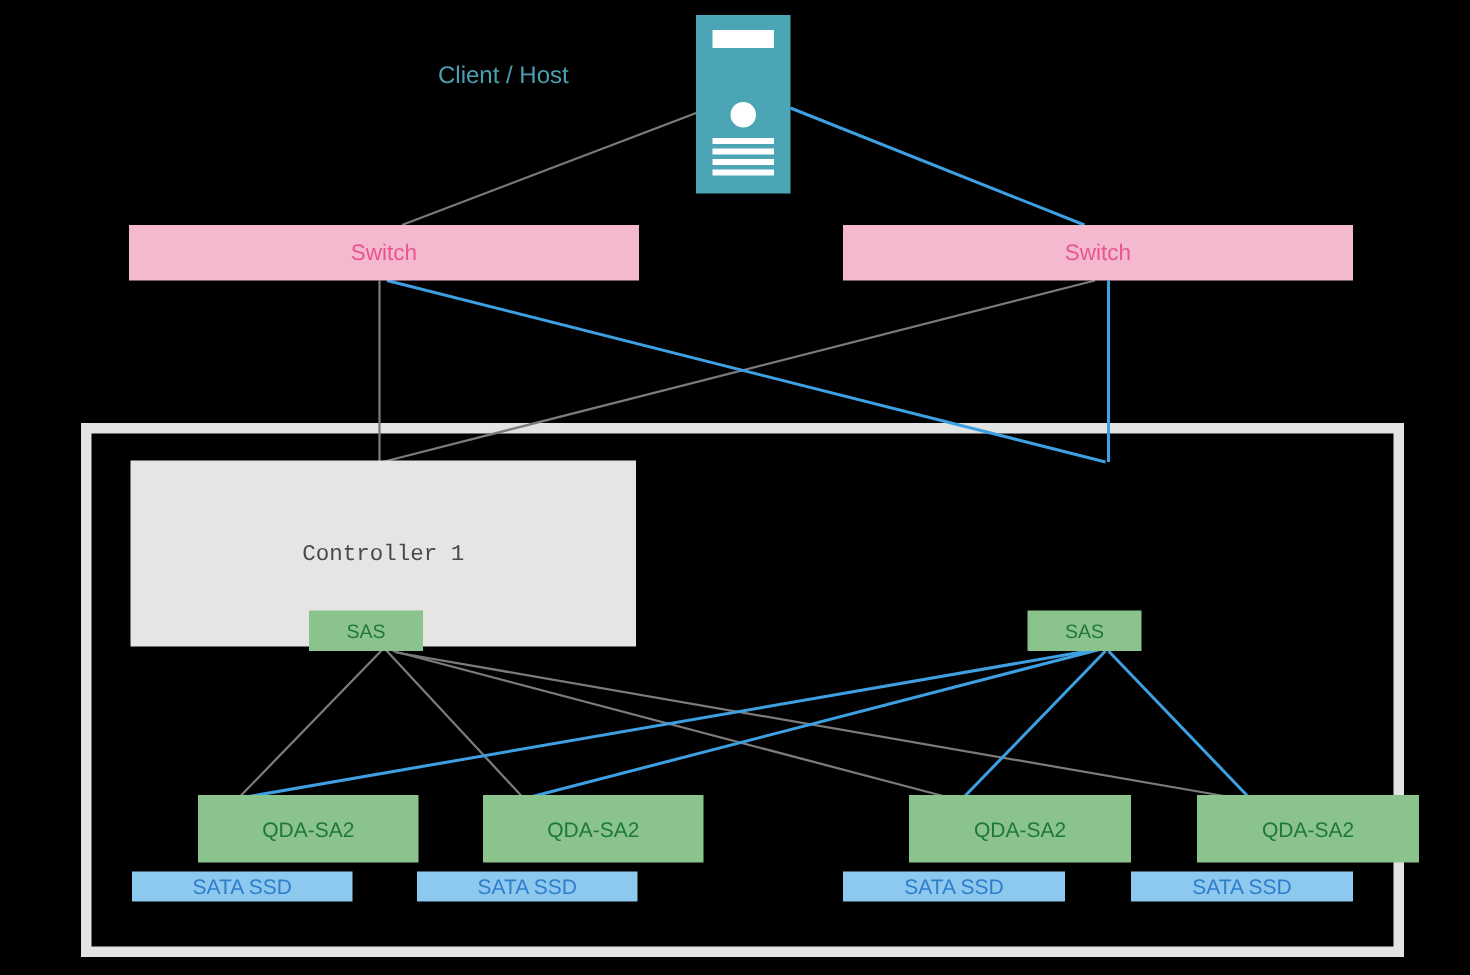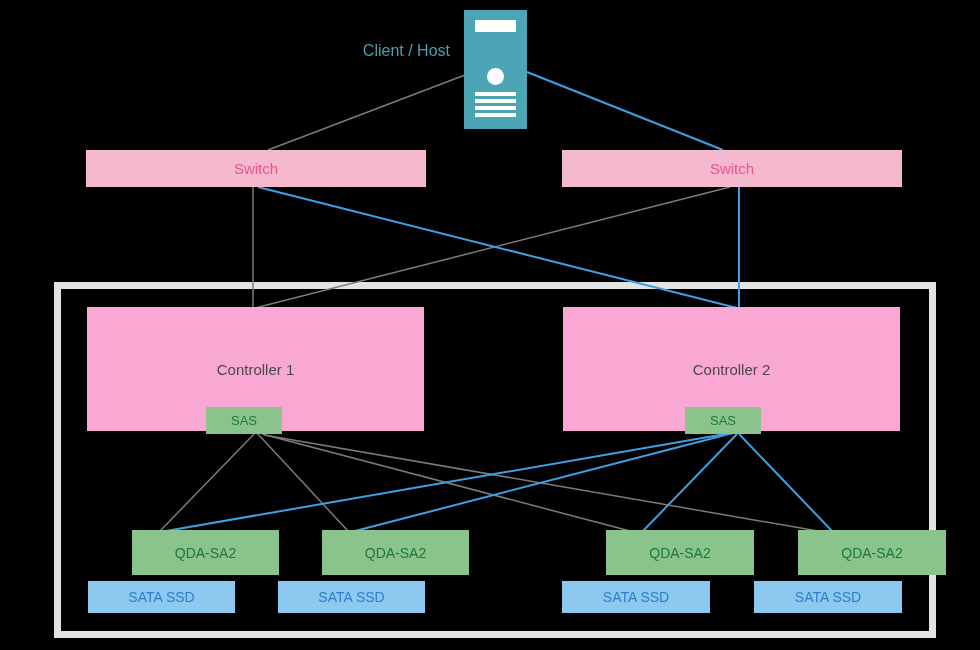--- a/index.html
+++ b/index.html
@@ -7,41 +7,41 @@
     position:relative;width:980px;height:650px;background:#000;overflow:hidden;
     font-family:"Liberation Sans", sans-serif;
   }
   .abs{position:absolute;box-sizing:border-box;}
   .box{display:flex;align-items:center;justify-content:center;z-index:3;text-align:right;}
   .links{position:absolute;left:0;top:0;width:980px;height:650px;z-index:2;pointer-events:none;}
   .line-gray{stroke:#7B7B7B;stroke-width:1.5;}
   .line-blue{stroke:#3EA0E2;stroke-width:2;}
 
   .client-host-label{left:292px;top:41px;width:158px;height:20px;
-    color:#4BA0AF;font-size:16px;text-align:right;line-height:20px;z-index:3;}
+    color:#4BA0AF;font-size:16px;line-height:20px;z-index:3;}
 
   .server-icon{left:464px;top:10px;width:63px;height:119px;background:#4BA5B4;z-index:3;}
   .server-slot{left:11px;top:10px;width:41px;height:12px;background:#fff;}
   .server-power{left:23px;top:58px;width:17px;height:17px;border-radius:50%;background:#fff;}
   .server-vent{left:11px;width:41px;height:4px;background:#fff;}
   .v1{top:82px;} .v2{top:89px;} .v3{top:96px;} .v4{top:103px;}
 
   .switch{width:340px;height:37px;background:#F4B9CF;color:#E8558C;font-size:15px;top:150px;}
   .switch-1{left:86px;} .switch-2{left:562px;}
 
   .enclosure{left:54px;top:282px;width:882px;height:356px;border:7px solid #E2E4E4;z-index:1;}
 
-  .controller{width:337px;height:124px;background:#f9a8d4;color:#4A4A4A;font-size:15px;top:307px;}
+  .controller{width:337px;height:124px;background:#e5e5e5;color:#4A4A4A;font-size:15px;top:307px;font-family:Liberation Mono, monospace;}
   .controller-1{left:87px;} .controller-2{left:563px;}
 
   .sas{width:76px;height:27px;background:#8AC48C;color:#21783A;font-size:13px;top:407px;z-index:4;}
   .sas-1{left:206px;} .sas-2{left:685px;}
 
   .qda{height:45px;background:#8AC48C;color:#1E7839;font-size:14px;top:530px;margin-left:44px;}
-  .sata{height:32px;background:#8DC8EE;color:#2E7ECB;font-size:14px;top:581px;}
+  .sata{height:20px;background:#8DC8EE;color:#2E7ECB;font-size:14px;top:581px;}
   .bay-1{left:88px;width:147px;} .bay-2{left:278px;width:147px;}
   .bay-3{left:562px;width:148px;} .bay-4{left:754px;width:148px;}
 </style>
 </head>
 <body>
 
 <div class="canvas">
 
   <div class="abs enclosure"></div>
 
@@ -76,23 +76,20 @@
   <div class="abs box switch switch-1">
     <span>Switch</span>
   </div>
   <div class="abs box switch switch-2">
     <span>Switch</span>
   </div>
 
   <div class="abs box controller controller-1">
     <span>Controller 1</span>
   </div>
-  <div class="abs box controller controller-2">
-    <span>Controller 2</span>
-  </div>
 
   <div class="abs box sas sas-1">
     <span>SAS</span>
   </div>
   <div class="abs box sas sas-2">
     <span>SAS</span>
   </div>
 
   <div class="abs box qda bay-1">
     <span>QDA-SA2</span>

